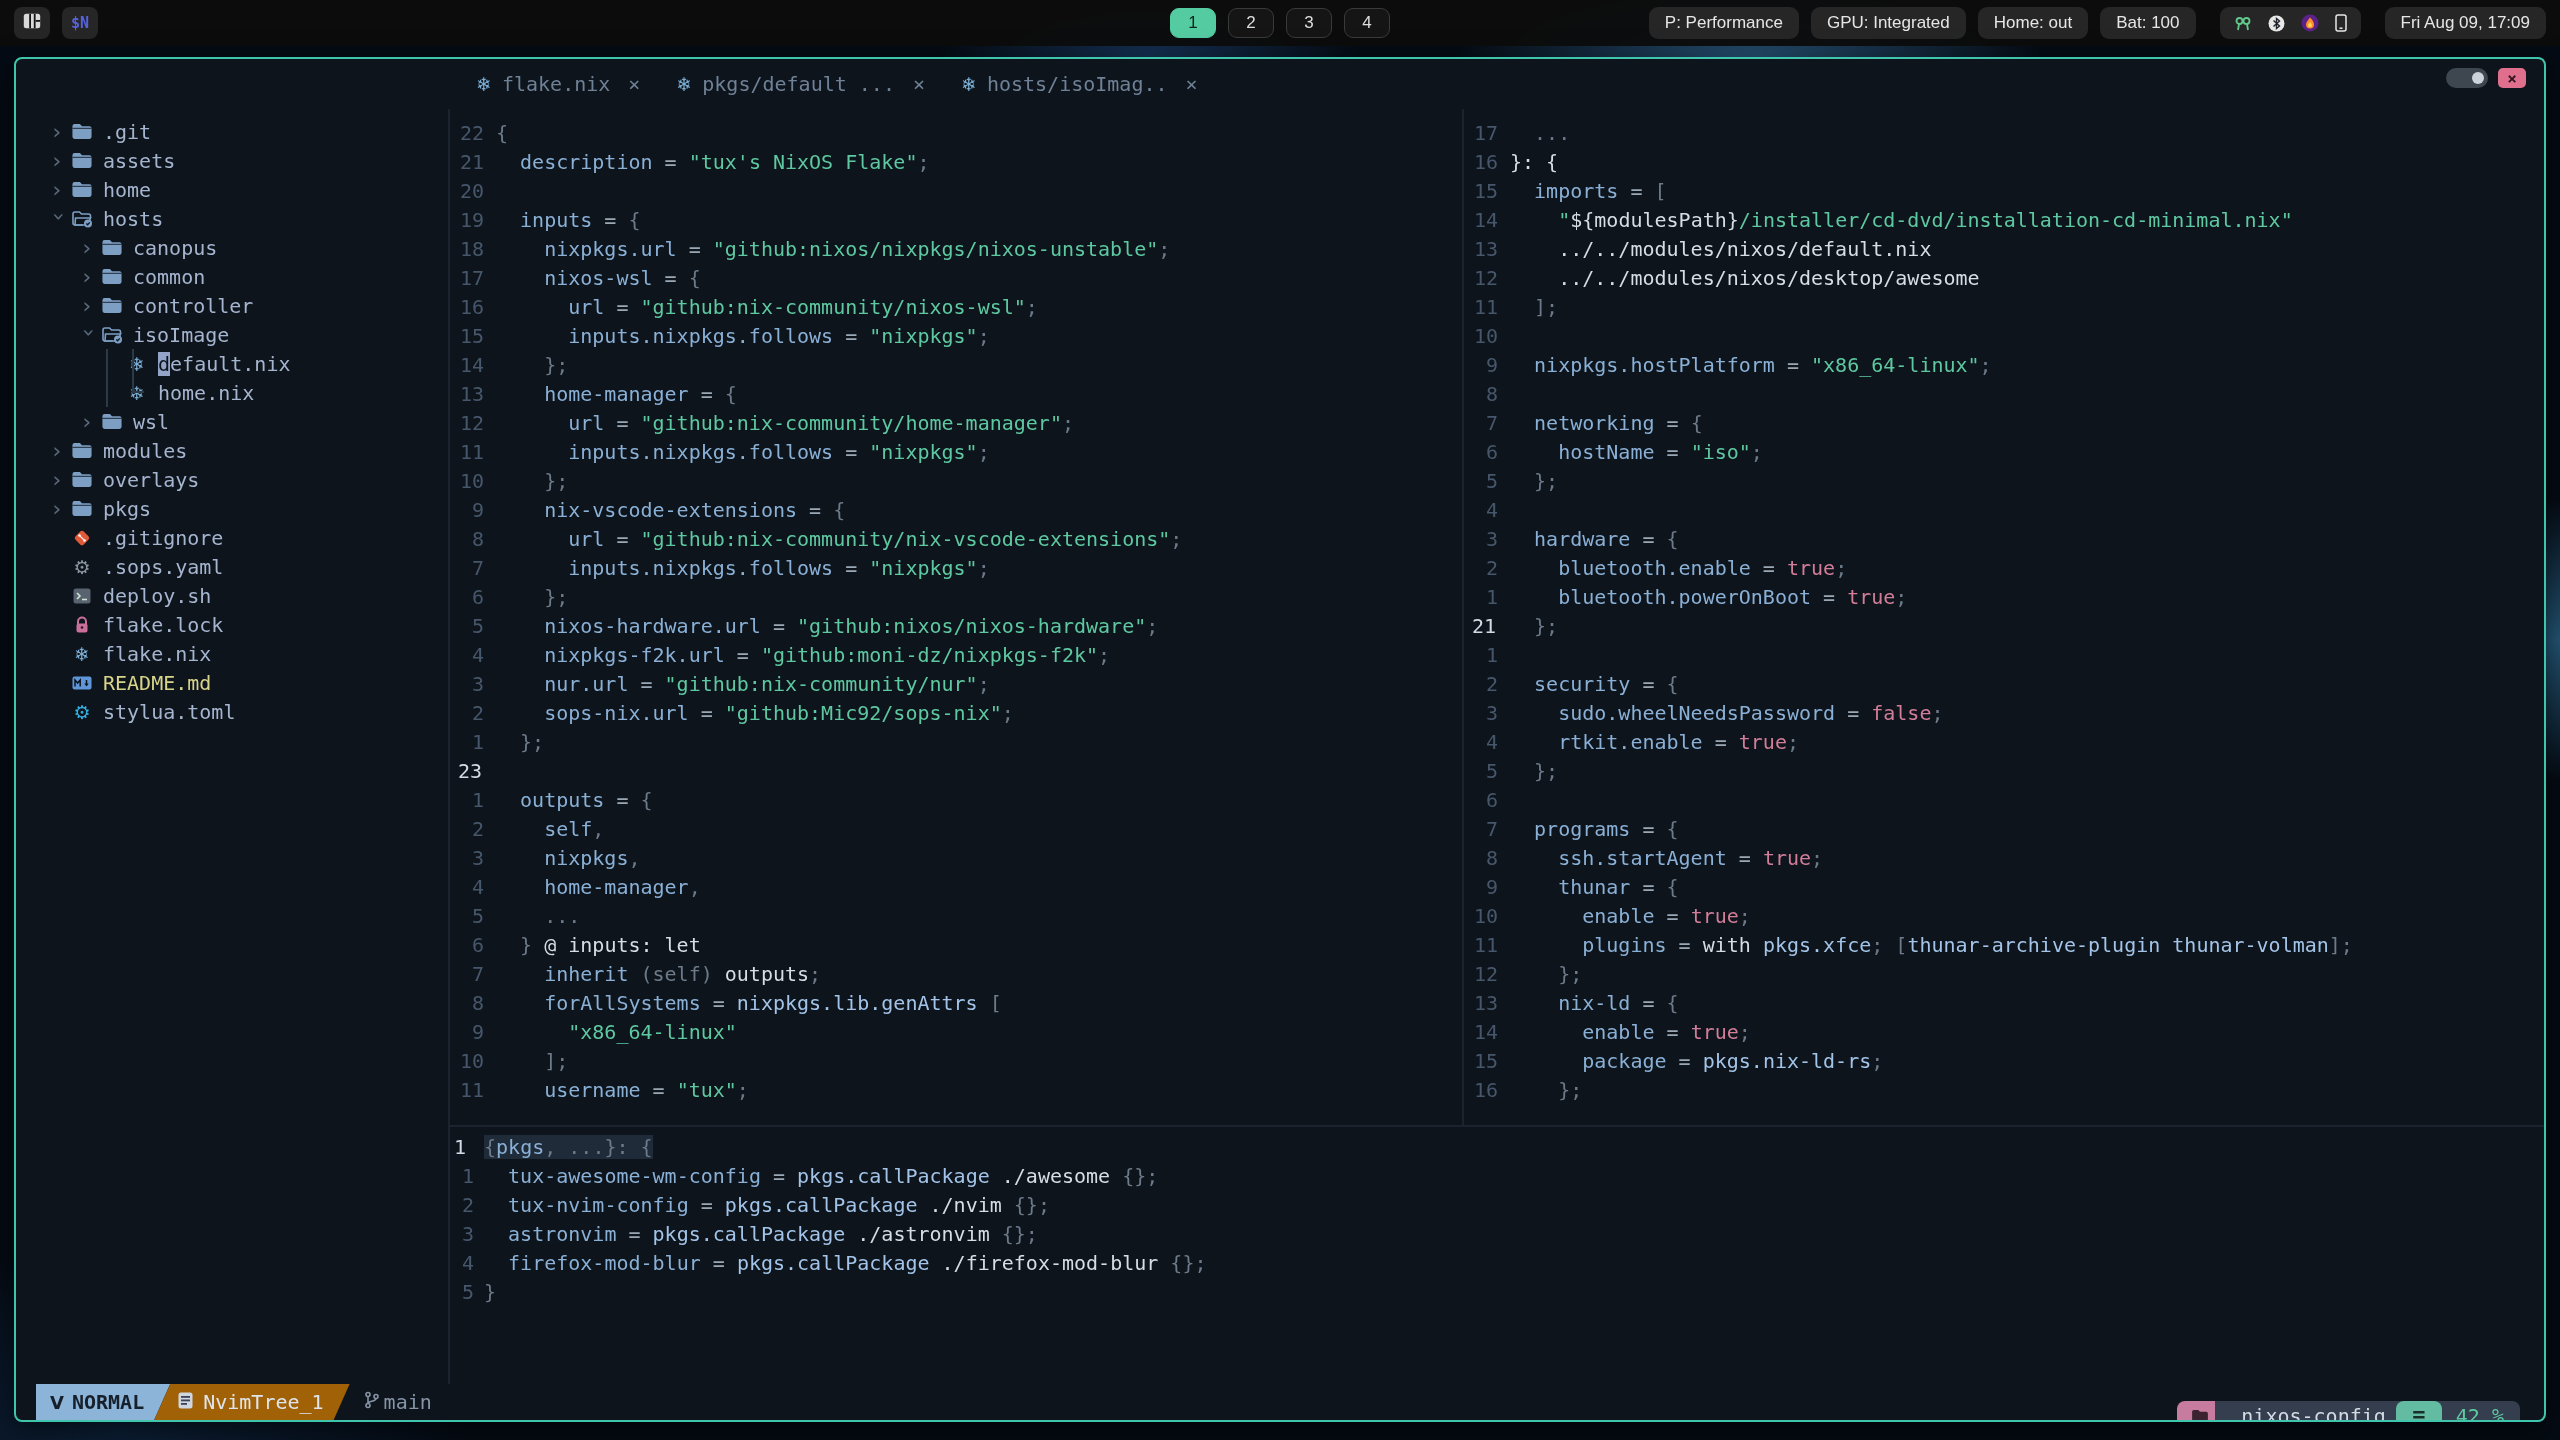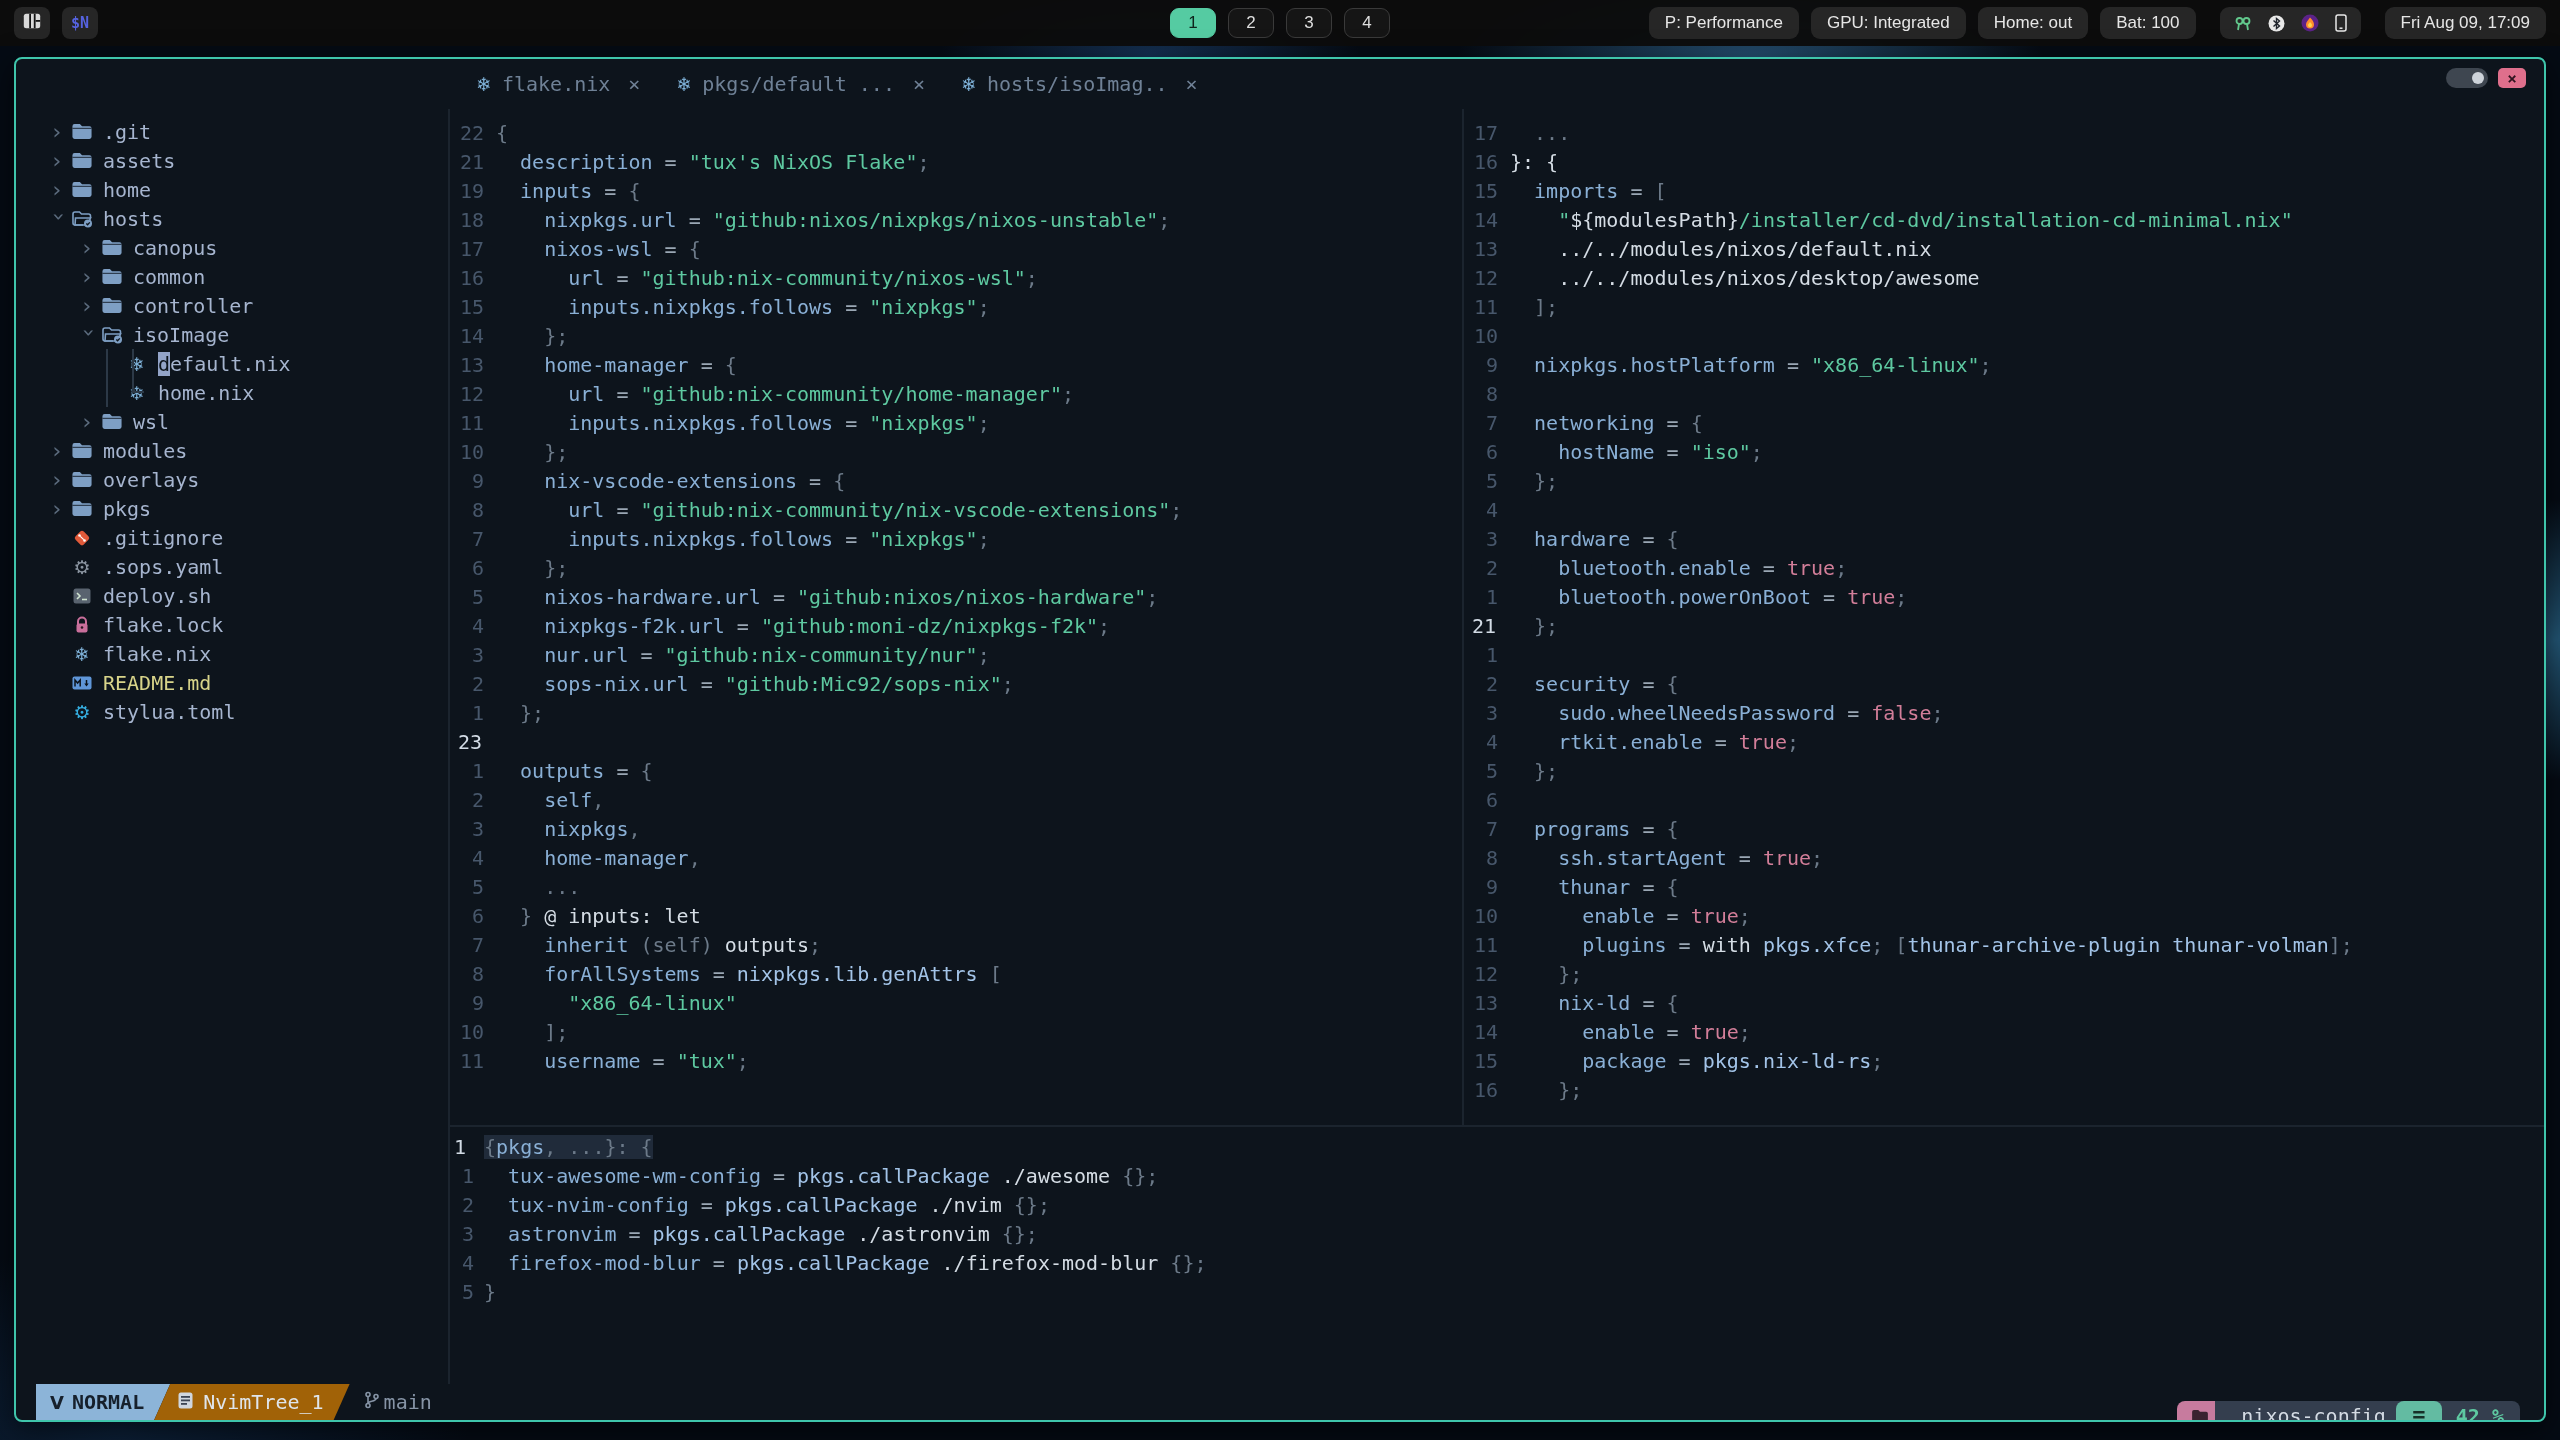--- a/index.html
+++ b/index.html
@@ -95,21 +95,21 @@
     clip-path:polygon(0 0,100% 0,calc(100% - 16px) 100%,0 100%); }
   .seg.buf { background:#a16207; color:#dfe5ec; padding:0 26px 0 24px; gap:10px; margin-left:-16px;
     clip-path:polygon(16px 0,100% 0,calc(100% - 16px) 100%,0 100%); }
   .seg.git { color:#8694a6; padding-left:14px; gap:4px; }
   .sl-right { margin-left:auto; display:flex; align-items:center; margin-right:24px; }
   .cap { width:46px; height:30px; border-radius:8px; display:flex; align-items:center; justify-content:center; }
   .cap.pink { background:#c77b9e; }
   .cap.teal { background:#63bba2; }
   .slate { background:#343e4e; height:30px; display:flex; align-items:center; color:#d4dbe4; }
   .slate.proj { padding:0 18px; border-radius:0; margin-left:-8px; margin-right:-8px; }
-  .slate.pct { padding:0 16px; color:#5ec9a1; border-radius:0 8px 8px 0;font-weight:bold; }
+  .slate.pct { padding:0 16px; color:#5ec9a1; border-radius:0 8px 8px 0; }
   .grp { display:flex; align-items:center; border-radius:8px;margin-top:28px; }
   .menu-glyph { color:#173028; font-size:22px; font-weight:bold; }
   .vimv { font-weight:bold; font-size:18px; color:#16202c; font-family:"DejaVu Sans",sans-serif; }
 </style>
 </head>
 <body>
 
 <div class="topbar">
   <div class="tb-left">
     <div class="tb-btn">
@@ -280,20 +280,21 @@
               <path d="M14.5 4 v4" stroke="#0d141c" stroke-width="1.5"></path>
               <path d="M12.3 7.5 l2.2 3 2.2-3" fill="#0d141c"></path>
             </svg></span><span style="color: rgb(216, 212, 138);">README.md</span></div>
         <div class="trow" style="padding-left: 30px;"><span class="ticon"><span class="gear" style="color:#35aee0">⚙</span></span><span>stylua.toml</span></div>
       </div>
     <div class="editor">
       <div class="topsplit">
         <div class="pane left" id="paneLeft">
             <div class="cline"><span class="ln">22</span><span class="code"><span class="tk-p">{</span></span></div>
             <div class="cline"><span class="ln">21</span><span class="code"><span class="tk-i">  description</span><span class="tk-o"> = </span><span class="tk-s">"tux's NixOS Flake"</span><span class="tk-p">;</span></span></div>
+            <div class="cline"><span class="ln">20</span><span class="code"></span></div>
             <div class="cline"><span class="ln">19</span><span class="code"><span class="tk-i">  inputs</span><span class="tk-o"> = </span><span class="tk-p">{</span></span></div>
             <div class="cline"><span class="ln">18</span><span class="code"><span class="tk-i">    nixpkgs.url</span><span class="tk-o"> = </span><span class="tk-s">"github:nixos/nixpkgs/nixos-unstable"</span><span class="tk-p">;</span></span></div>
             <div class="cline"><span class="ln">17</span><span class="code"><span class="tk-i">    nixos-wsl</span><span class="tk-o"> = </span><span class="tk-p">{</span></span></div>
             <div class="cline"><span class="ln">16</span><span class="code"><span class="tk-i">      url</span><span class="tk-o"> = </span><span class="tk-s">"github:nix-community/nixos-wsl"</span><span class="tk-p">;</span></span></div>
             <div class="cline"><span class="ln">15</span><span class="code"><span class="tk-i">      inputs.nixpkgs.follows</span><span class="tk-o"> = </span><span class="tk-s">"nixpkgs"</span><span class="tk-p">;</span></span></div>
             <div class="cline"><span class="ln">14</span><span class="code"><span class="tk-p">    };</span></span></div>
             <div class="cline"><span class="ln">13</span><span class="code"><span class="tk-i">    home-manager</span><span class="tk-o"> = </span><span class="tk-p">{</span></span></div>
             <div class="cline"><span class="ln">12</span><span class="code"><span class="tk-i">      url</span><span class="tk-o"> = </span><span class="tk-s">"github:nix-community/home-manager"</span><span class="tk-p">;</span></span></div>
             <div class="cline"><span class="ln">11</span><span class="code"><span class="tk-i">      inputs.nixpkgs.follows</span><span class="tk-o"> = </span><span class="tk-s">"nixpkgs"</span><span class="tk-p">;</span></span></div>
             <div class="cline"><span class="ln">10</span><span class="code"><span class="tk-p">    };</span></span></div>

